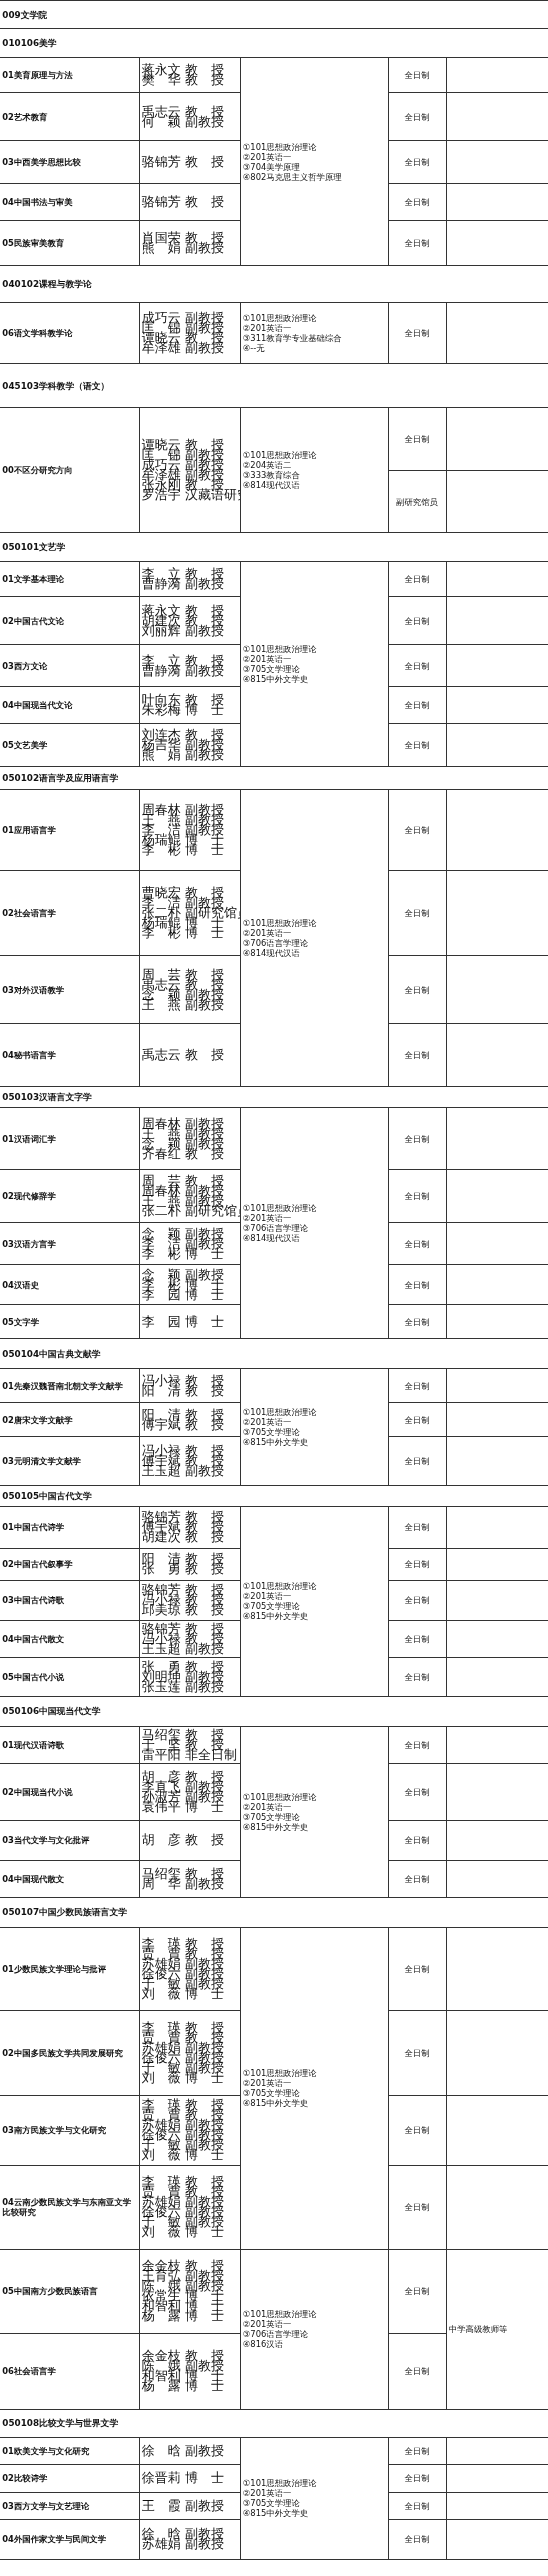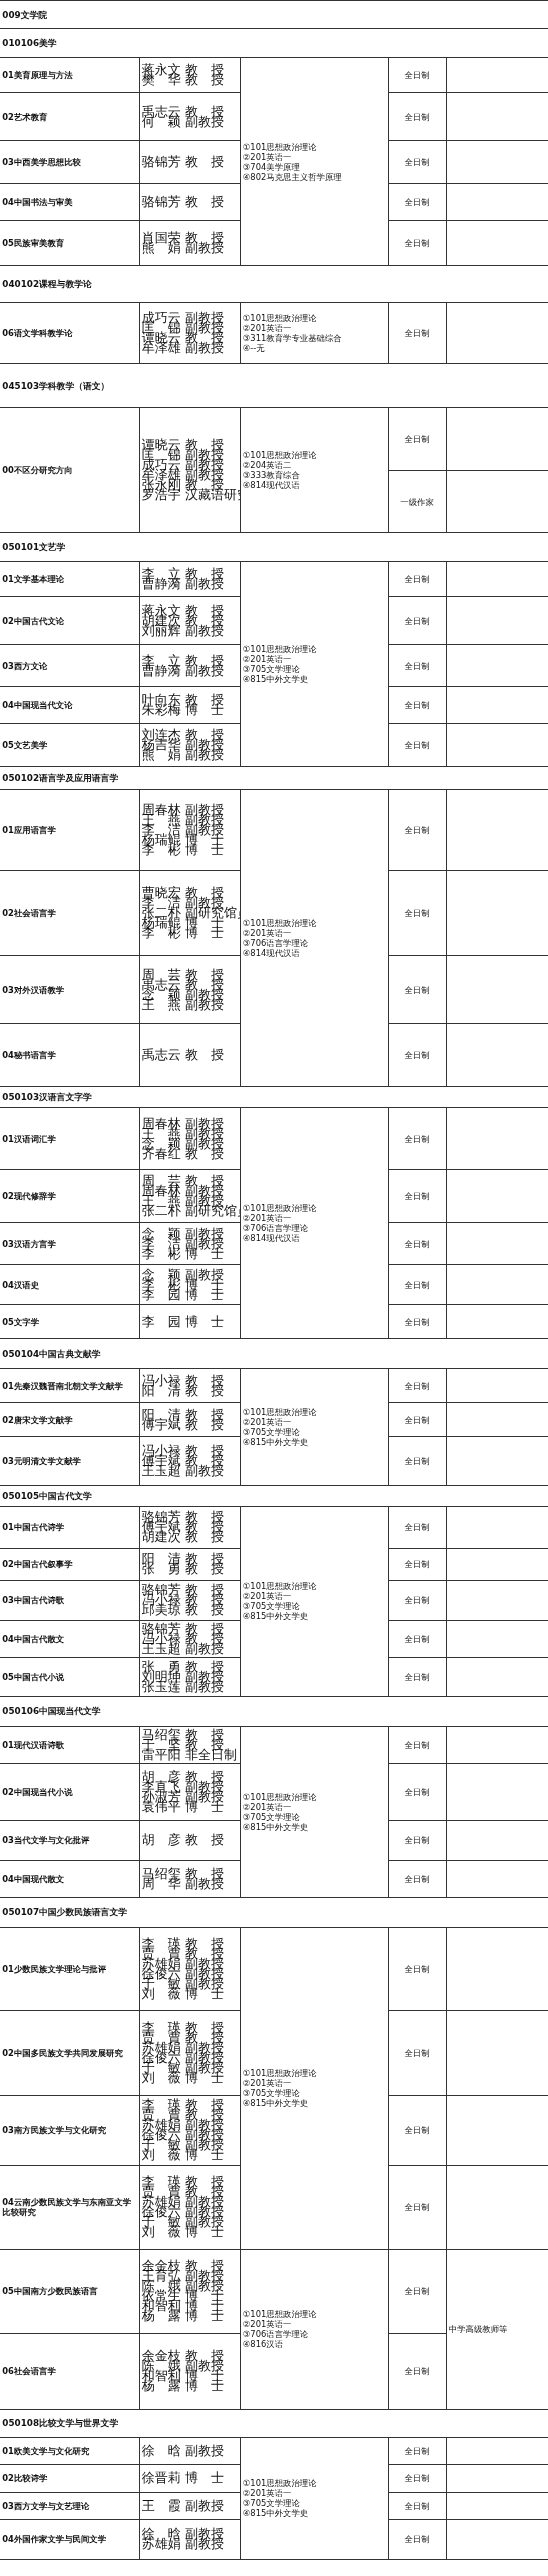--- a/index.html
+++ b/index.html
@@ -94,21 +94,21 @@
         <td class="hdr last" colspan="5">045103学科教学（语文）</td>
       </tr>
       <tr style="height:63px">
         <td class="dir" rowspan="2">00不区分研究方向</td>
         <td class="sup" rowspan="2"><span class="sup-line">谭晓云 教　授</span><span class="sup-line">匡　锦 副教授</span><span class="sup-line">成巧云 副教授</span><span class="sup-line">牟泽雄 副教授</span><span class="sup-line">张永刚 教　授</span><span class="sup-line">罗浩宇 汉藏语研究院</span></td>
         <td class="exam" rowspan="2"><span class="sup-line">①101思想政治理论</span><span class="sup-line">②204英语二</span><span class="sup-line">③333教育综合</span><span class="sup-line">④814现代汉语</span></td>
         <td class="mode">全日制</td>
         <td class="note last"></td>
       </tr>
       <tr style="height:62px">
-        <td class="mode">一级作家</td>
+        <td class="mode">副研究馆员</td>
         <td class="note last"></td>
       </tr>
       <tr style="height:29px">
         <td class="hdr last" colspan="5">050101文艺学</td>
       </tr>
       <tr style="height:35px">
         <td class="dir">01文学基本理论</td>
         <td class="sup"><span class="sup-line">李　立 教　授</span><span class="sup-line">曹静漪 副教授</span></td>
         <td class="exam" rowspan="5"><span class="sup-line">①101思想政治理论</span><span class="sup-line">②201英语一</span><span class="sup-line">③705文学理论</span><span class="sup-line">④815中外文学史</span></td>
         <td class="mode">全日制</td>

